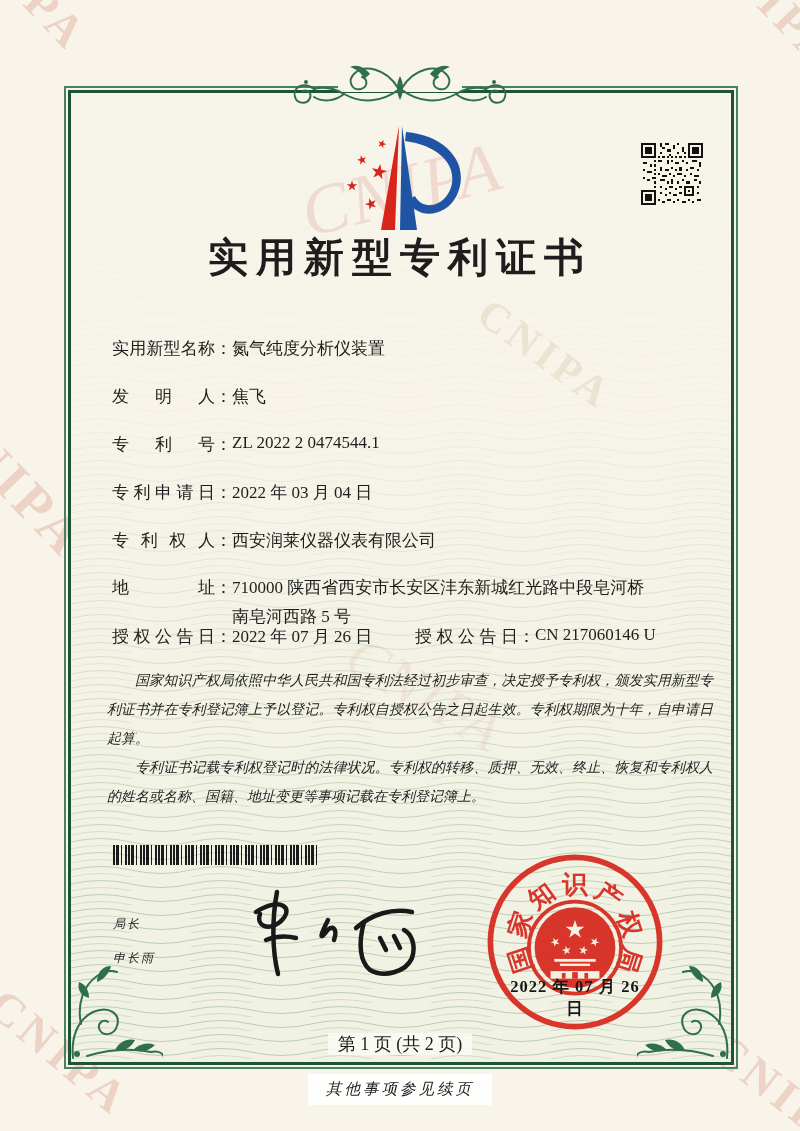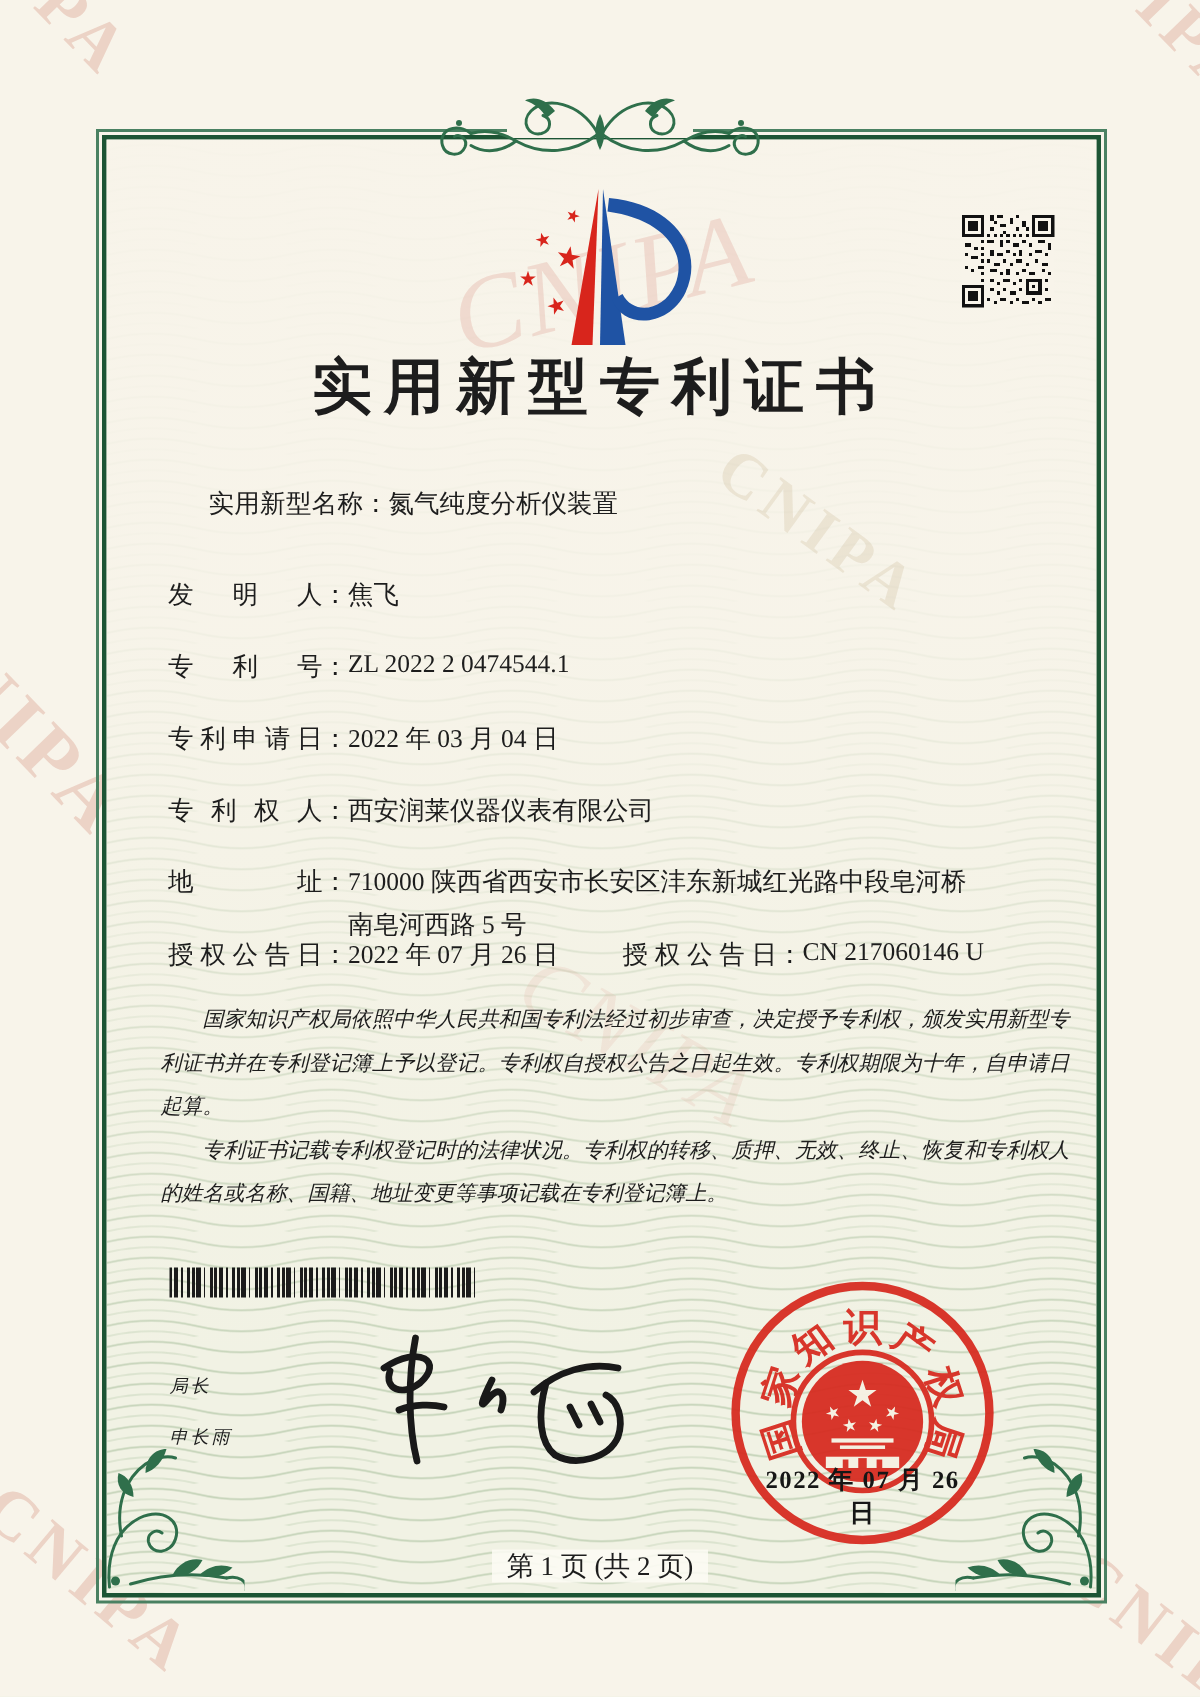--- a/index.html
+++ b/index.html
@@ -235,21 +235,21 @@
         <rect x="17" y="26" width="1" height="1"></rect>
         <rect x="19" y="27" width="2" height="1"></rect>
         <rect x="22" y="26" width="1" height="1"></rect>
         <rect x="24" y="27" width="1" height="1"></rect>
         <rect x="26" y="26" width="2" height="1"></rect>
     </g>
   </svg>
 
   <div class="abs title">实用新型专利证书</div>
 
-  <div class="abs frow" style="top:324px;margin-left:27px;">
+  <div class="abs frow" style="top:337px;">
     <span class="flabel">实用新型名称</span><span>：</span><span class="fval">氮气纯度分析仪装置</span>
   </div>
   <div class="abs frow" style="top:385px;">
     <span class="flabel">发明人</span><span>：</span><span class="fval">焦飞</span>
   </div>
   <div class="abs frow" style="top:433px;">
     <span class="flabel">专利号</span><span>：</span><span class="fval">ZL 2022 2 0474544.1</span>
   </div>
   <div class="abs frow" style="top:481px;">
     <span class="flabel">专利申请日</span><span>：</span><span class="fval">2022 年 03 月 04 日</span>
@@ -334,14 +334,15 @@
         <rect x="-3" y="26" width="6" height="7" fill="#d7281e"></rect>
         <rect x="-14" y="27" width="4" height="6" fill="#d7281e"></rect>
         <rect x="10" y="27" width="4" height="6" fill="#d7281e"></rect>
       </g>
     </g>
   </svg>
   <div class="abs seal-date">2022 年 07 月 26 日</div>
 
   <div class="abs page-no"><span>第 1 页 (共 2 页)</span></div>
 
+  <div class="abs footer-note"><span>其他事项参见续页</span></div>
 
 </div>
 
 </body></html>

